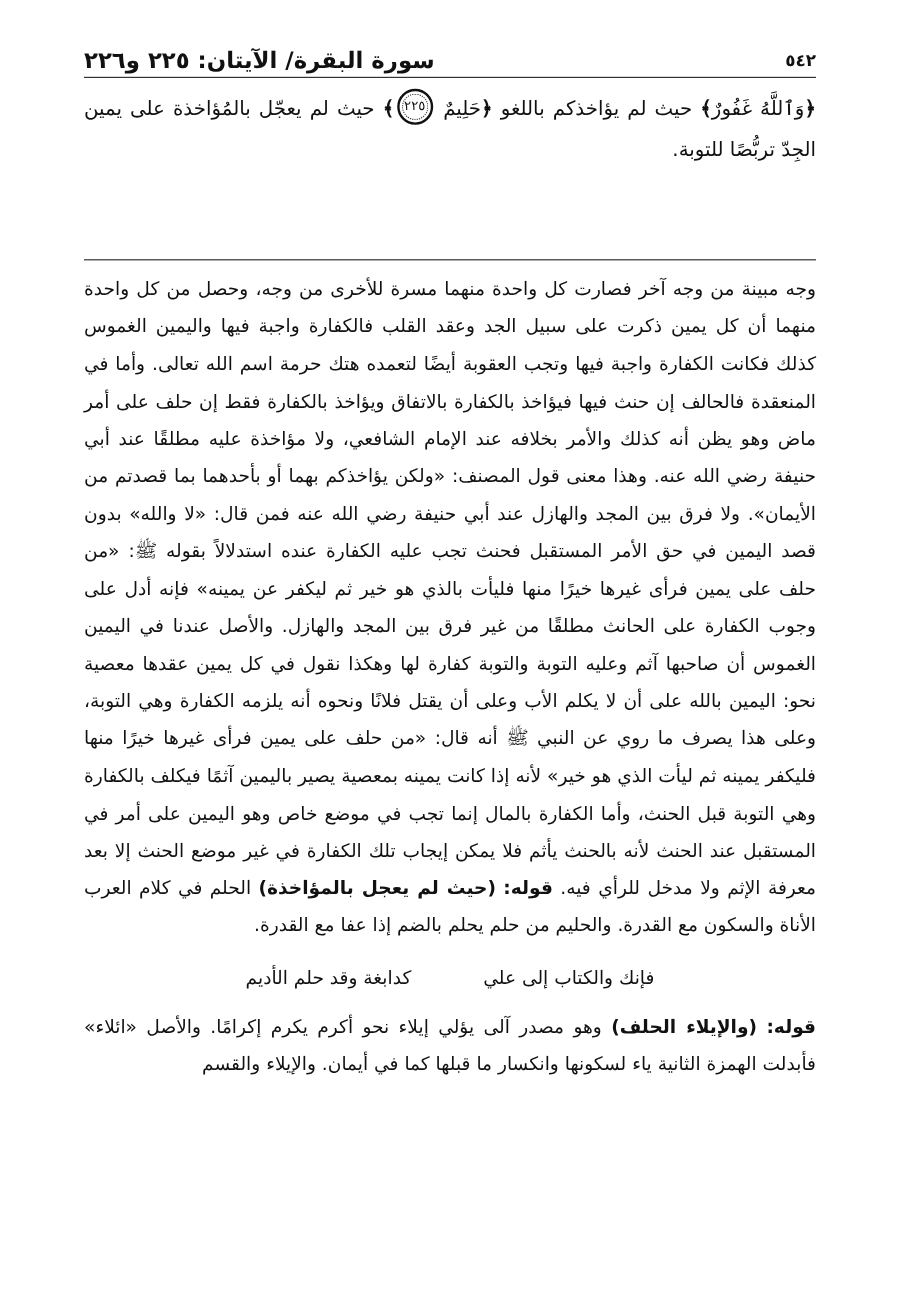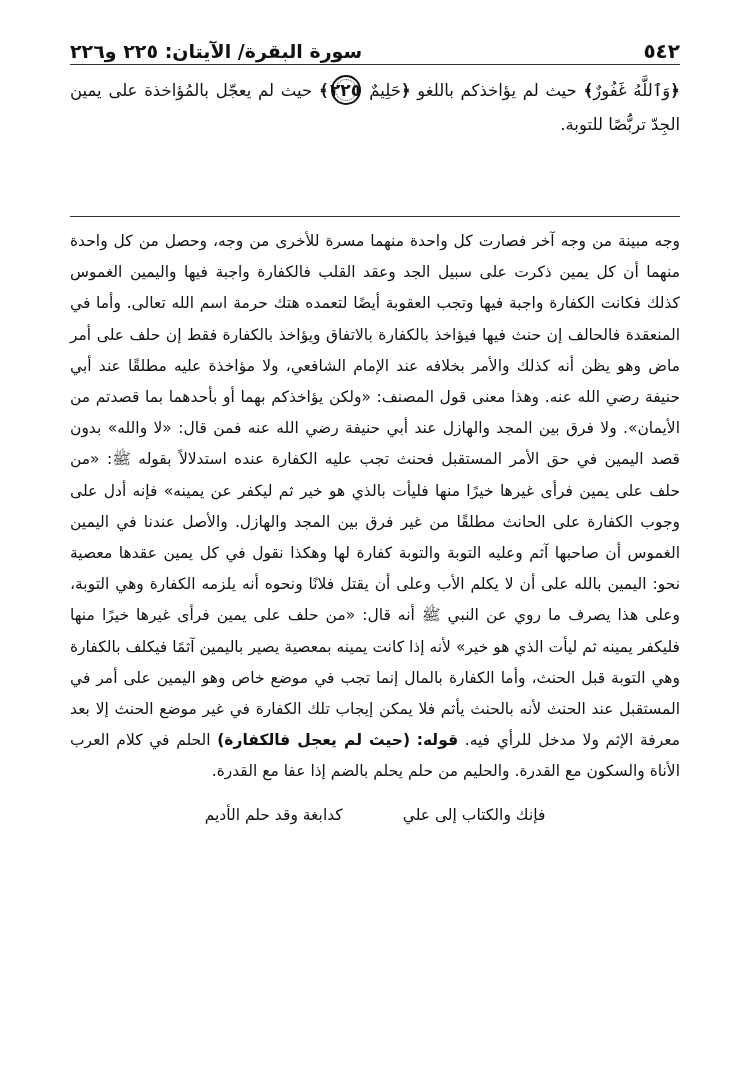--- a/index.html
+++ b/index.html
@@ -29,21 +29,21 @@
       left: 0;
       width: 610px;
       height: 22px;
       display: flex;
       justify-content: space-between;
       align-items: center;
       font-weight: bold;
       font-size: 15px;
     }
     .running-header .page-number {
-      font-size: 20px;
+      font-size: 14px;
     }
     .running-header .surah-ref {
       font-size: 19px;
     }
     .header-rule {
       position: absolute;
       top: 64px;
       left: 0;
       width: 610px;
       height: 0;
@@ -73,22 +73,22 @@
       font-weight: bold;
     }
     .ayah-marker {
       display: inline-flex;
       align-items: center;
       justify-content: center;
       width: 30px;
       height: 30px;
       border: 2px double #111;
       border-radius: 50%;
-      font-size: 17px;
-      font-weight: bold;
+      font-size: 11px;
+      font-weight: normal;
       vertical-align: middle;
       margin: 0 2px;
       box-sizing: border-box;
       position: relative;
       top: -2px;
     }
     .ayah-marker::before {
       content: "";
       position: absolute;
       inset: 2px;
@@ -152,21 +152,25 @@
       <span class="brace">﴿</span><span class="quran">وَٱللَّهُ غَفُورٌ</span><span class="brace">﴾</span><span> حيث لم يؤاخذكم باللغو </span><span class="brace">﴿</span><span class="quran">حَلِيمٌ</span> <span class="ayah-marker">٢٢٥</span><span class="brace">﴾</span><span> حيث لم يعجّل بالمُؤاخذة على يمين الجِدّ تربُّصًا للتوبة.</span>
     </p>
   </div>
 
   <div class="footnote-rule"></div>
 
   <div class="commentary">
     <p>
       <span>وجه مبينة من وجه آخر فصارت كل واحدة منهما مسرة للأخرى من وجه، وحصل من كل واحدة منهما أن كل يمين ذكرت على سبيل الجد وعقد القلب فالكفارة واجبة فيها واليمين الغموس كذلك فكانت الكفارة واجبة فيها وتجب العقوبة أيضًا لتعمده هتك حرمة اسم الله تعالى. وأما في المنعقدة فالحالف إن حنث فيها فيؤاخذ بالكفارة بالاتفاق ويؤاخذ بالكفارة فقط إن حلف على أمر ماض وهو يظن أنه كذلك والأمر بخلافه عند الإمام الشافعي، ولا مؤاخذة عليه مطلقًا عند أبي حنيفة رضي الله عنه. وهذا معنى قول المصنف: «ولكن يؤاخذكم بهما أو بأحدهما بما قصدتم من الأيمان». ولا فرق بين المجد والهازل عند أبي حنيفة رضي الله عنه فمن قال: «لا والله» بدون قصد اليمين في حق الأمر المستقبل فحنث تجب عليه الكفارة عنده استدلالاً بقوله ﷺ: «من حلف على يمين فرأى غيرها خيرًا منها فليأت بالذي هو خير ثم ليكفر عن يمينه» فإنه أدل على وجوب الكفارة على الحانث مطلقًا من غير فرق بين المجد والهازل. والأصل عندنا في اليمين الغموس أن صاحبها آثم وعليه التوبة والتوبة كفارة لها وهكذا نقول في كل يمين عقدها معصية نحو: اليمين بالله على أن لا يكلم الأب وعلى أن يقتل فلانًا ونحوه أنه يلزمه الكفارة وهي التوبة، وعلى هذا يصرف ما روي عن النبي ﷺ أنه قال: «من حلف على يمين فرأى غيرها خيرًا منها فليكفر يمينه ثم ليأت الذي هو خير» لأنه إذا كانت يمينه بمعصية يصير باليمين آثمًا فيكلف بالكفارة وهي التوبة قبل الحنث، وأما الكفارة بالمال إنما تجب في موضع خاص وهو اليمين على أمر في المستقبل عند الحنث لأنه بالحنث يأثم فلا يمكن إيجاب تلك الكفارة في غير موضع الحنث إلا بعد معرفة الإثم ولا مدخل للرأي فيه.</span>
       <span class="kw">قوله:</span>
-      <span class="kw">(حيث لم يعجل فالكفارة)</span><span> الحلم في كلام العرب الأناة والسكون مع القدرة. والحليم من حلم يحلم بالضم إذا عفا مع القدرة.</span>
+      <span class="kw">(حيث لم يعجل بالمؤاخذة)</span><span> الحلم في كلام العرب الأناة والسكون مع القدرة. والحليم من حلم يحلم بالضم إذا عفا مع القدرة.</span>
     </p>
     <div class="poem">
       <span>فإنك والكتاب إلى علي</span>
       <span>كدابغة وقد حلم الأديم</span>
     </div>
+    <p class="para-gap">
+      <span class="kw">قوله:</span>
+      <span class="kw">(والإيلاء الحلف)</span><span> وهو مصدر آلى يؤلي إيلاء نحو أكرم يكرم إكرامًا. والأصل «ائلاء» فأبدلت الهمزة الثانية ياء لسكونها وانكسار ما قبلها كما في أيمان. والإيلاء والقسم</span>
+    </p>
   </div>
 
 </div>
 
 </body></html>

